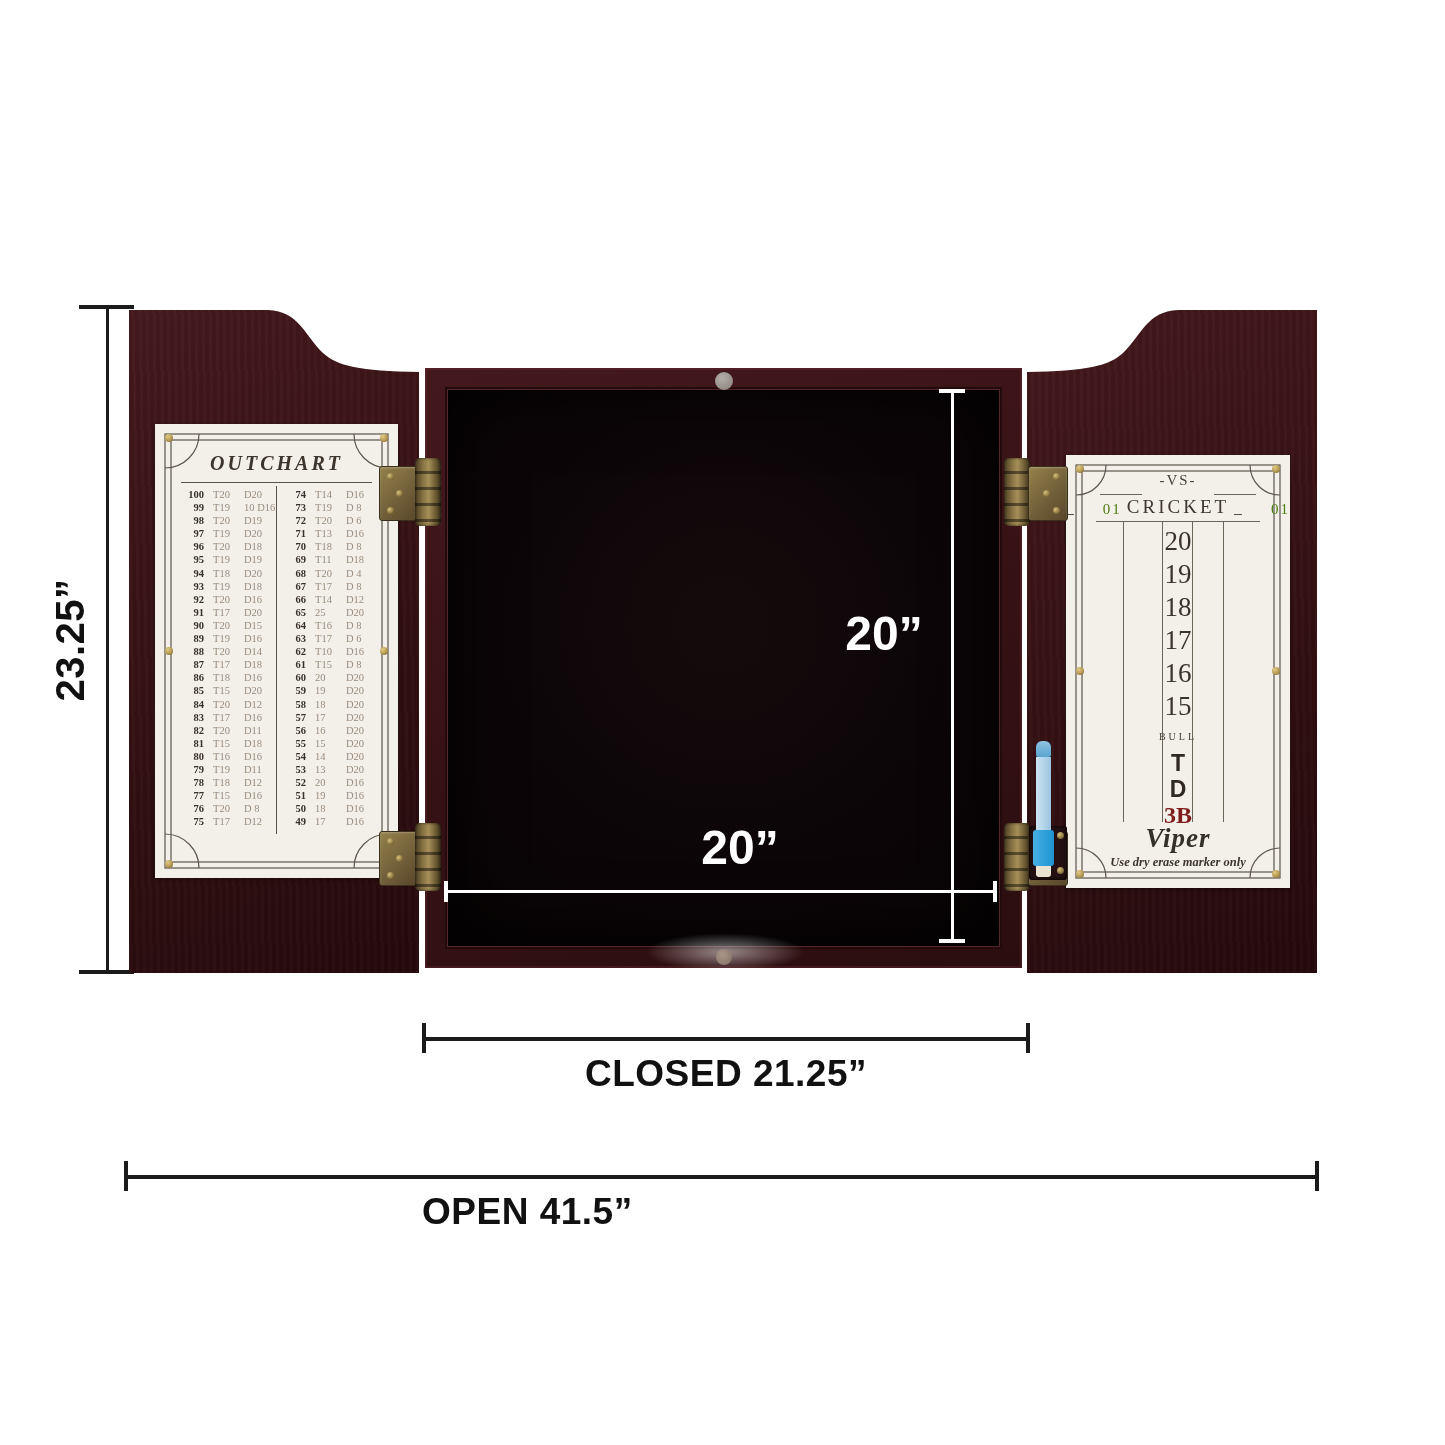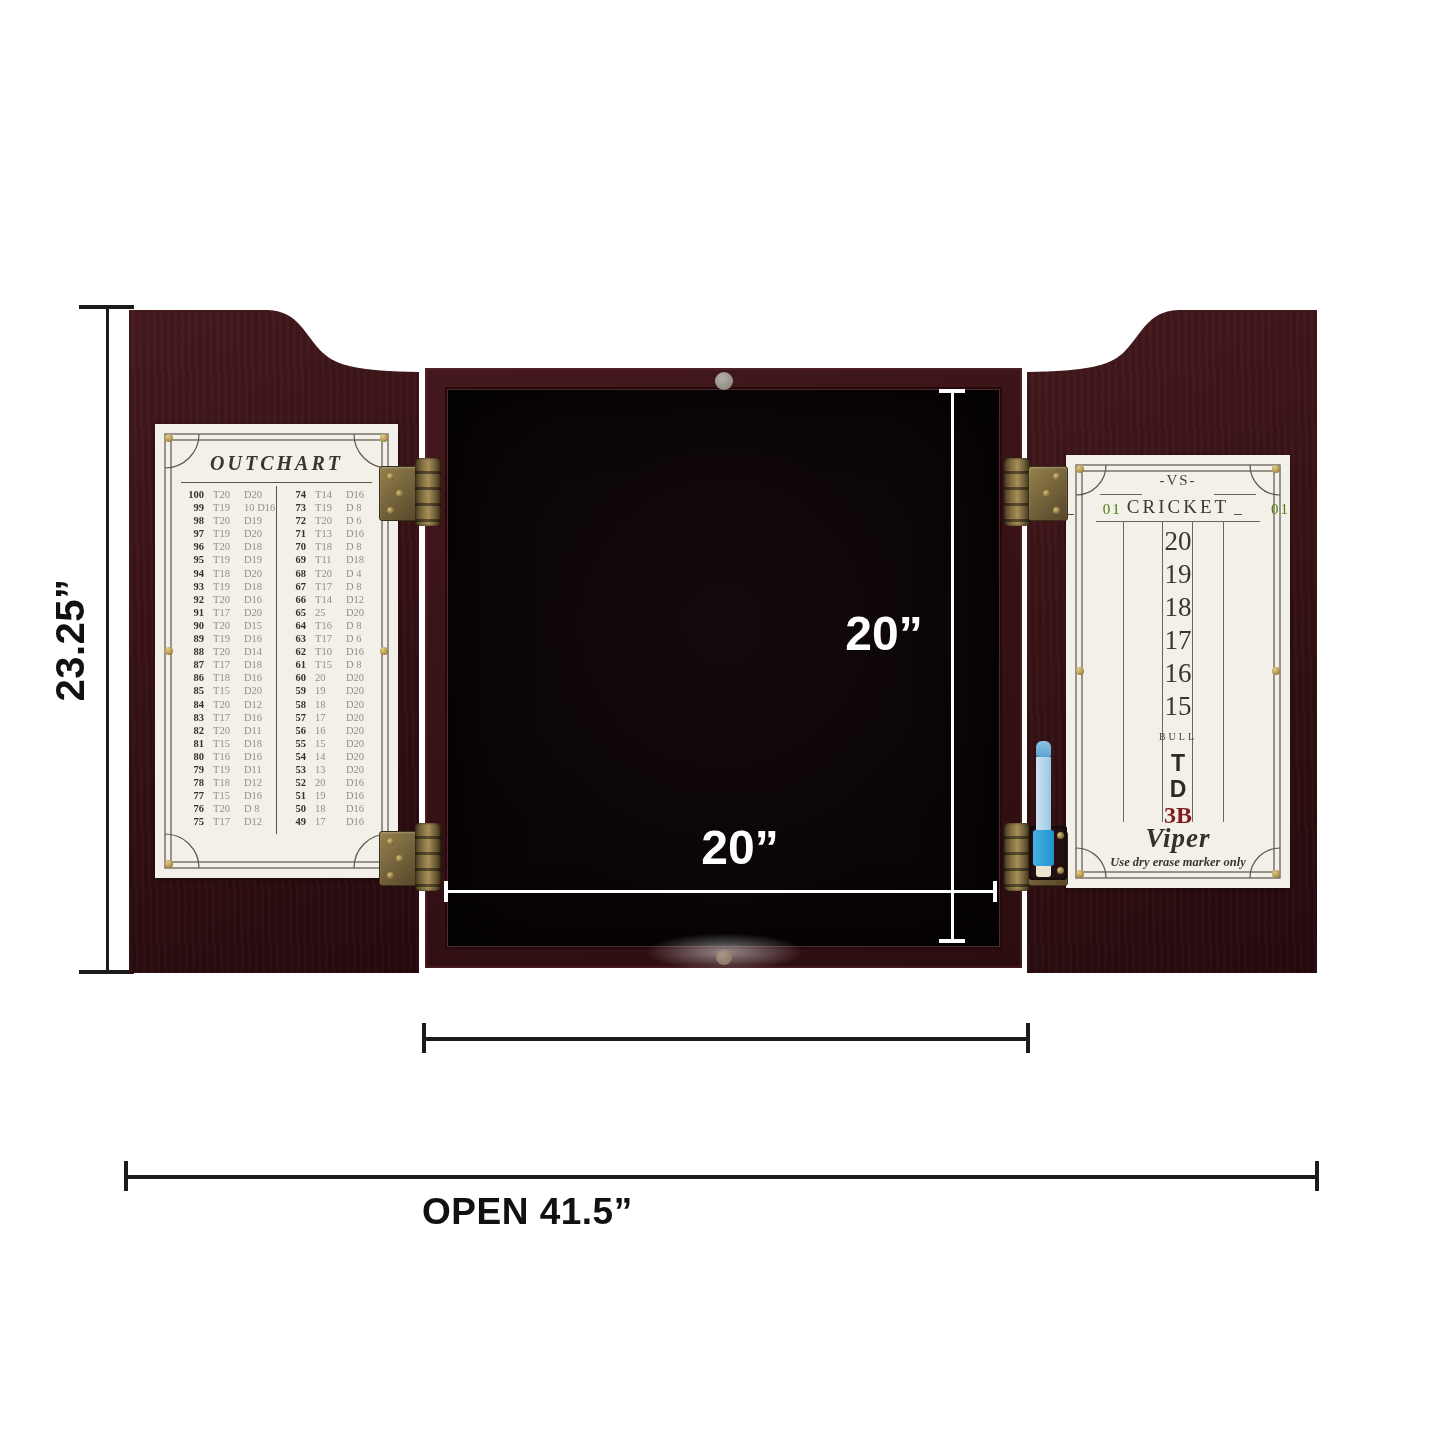--- a/index.html
+++ b/index.html
@@ -269,19 +269,20 @@
       <div class="abs hscrew" style="left:28px;top:41px;"></div>
   </div>
   <div class="abs pen-cap" style="left:1036px;top:741px;width:15px;height:16px;"></div>
   <div class="abs pen-body" style="left:1036px;top:757px;width:15px;height:73px;"></div>
   <div class="abs pen-grip" style="left:1033px;top:830px;width:21px;height:36px;"></div>
   <div class="abs pen-tip" style="left:1036px;top:866px;width:15px;height:11px;"></div>
 
   <div class="abs dim-black" style="left:424px;top:1037px;width:604px;height:3.5px;"></div>
   <div class="abs dim-black" style="left:422px;top:1023px;width:3.5px;height:30px;"></div>
   <div class="abs dim-black" style="left:1026px;top:1023px;width:3.5px;height:30px;"></div>
+  <div class="abs dim-label" style="left:426px;top:1053px;width:600px;text-align:center;font-size:37px;">CLOSED 21.25”</div>
 
   <div class="abs dim-black" style="left:126px;top:1175px;width:1191px;height:3.5px;"></div>
   <div class="abs dim-black" style="left:124px;top:1161px;width:3.5px;height:30px;"></div>
   <div class="abs dim-black" style="left:1315px;top:1161px;width:3.5px;height:30px;"></div>
   <div class="abs dim-label" style="left:422px;top:1191px;width:600px;font-size:37px;">OPEN 41.5”</div>
 
 </div>
 
 </body></html>

